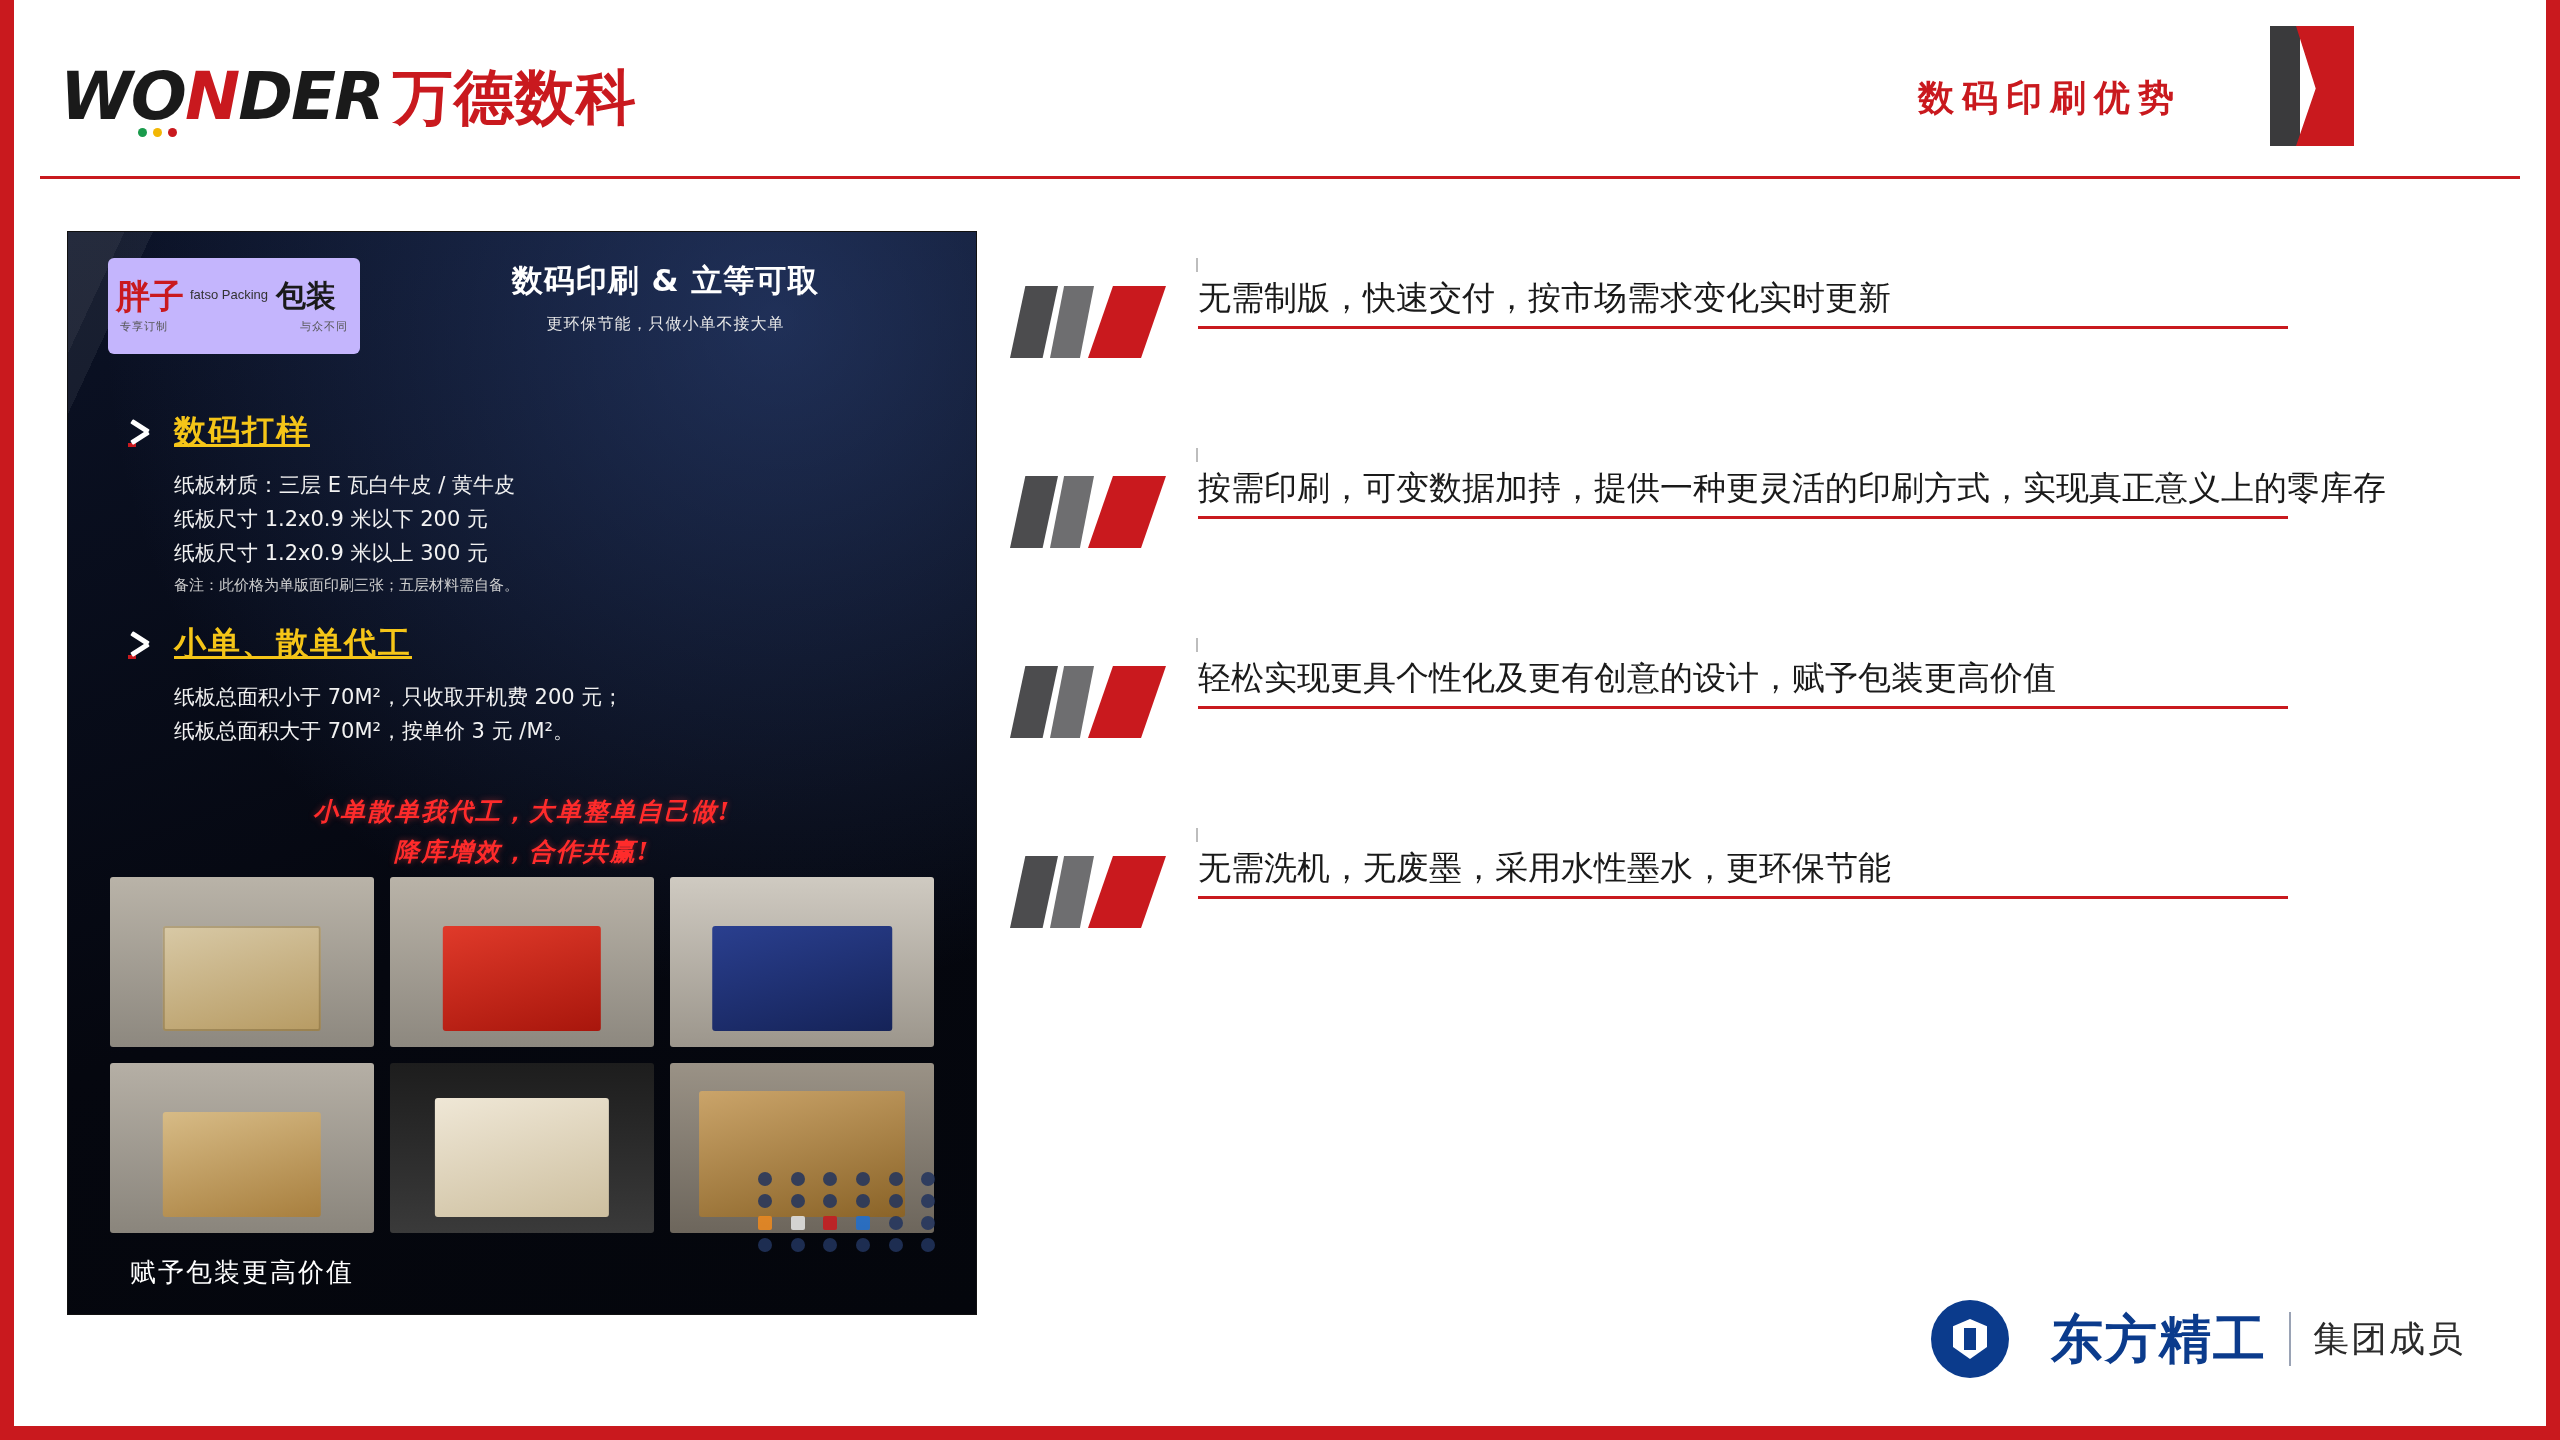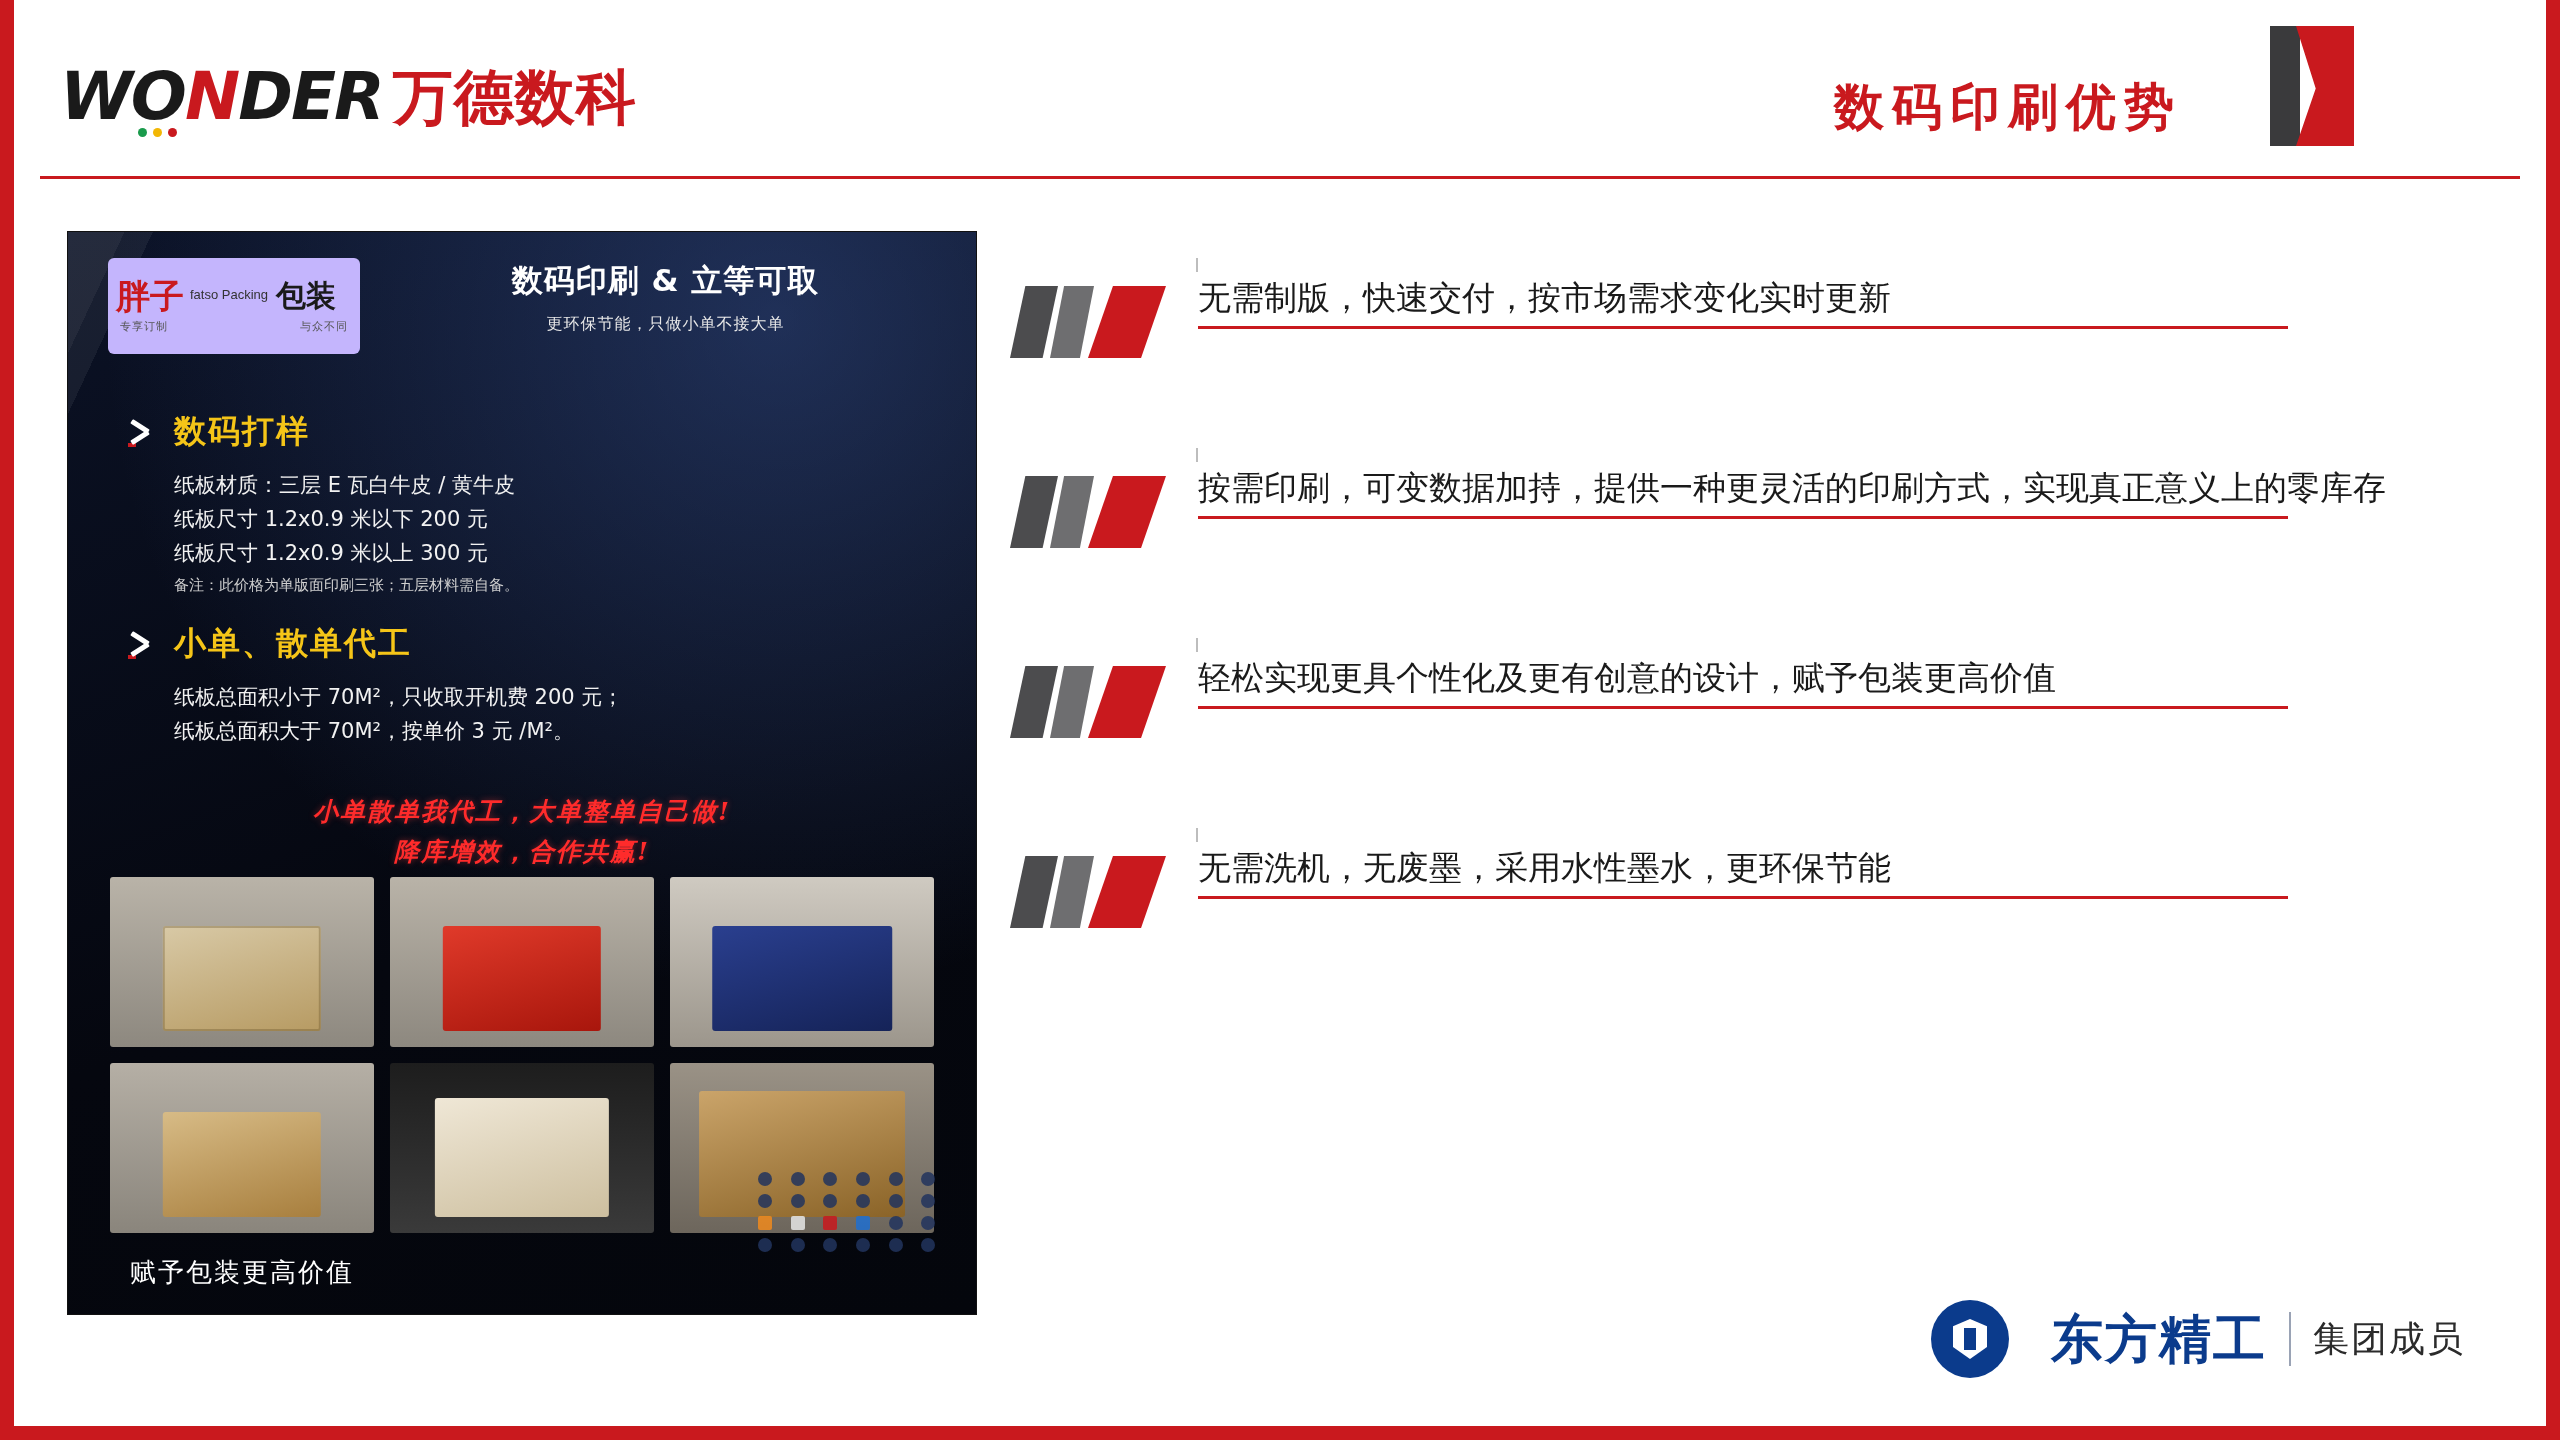--- a/index.html
+++ b/index.html
@@ -90,21 +90,21 @@
     border-radius: 50%;
   }
   .logo-dots i:nth-child(2) { background: #f2b705; }
   .logo-dots i:nth-child(3) { background: #c9191e; }
 
   .header-title {
     position: absolute;
     right: 190px;
     top: 58px;
     font-family: Liberation Sans, sans-serif;
-    font-size: 50px;
+    font-size: 36px;
     font-weight: 700;
     color: #c9191e;
     letter-spacing: 8px;
     white-space: nowrap;
     margin-left: 10px;
   }
   .header-rule {
     position: absolute;
     left: 40px;
     top: 160px;
@@ -231,20 +231,21 @@
   }
   .sec-title {
     display: flex;
     align-items: center;
     gap: 16px;
     font-family: "DejaVu Sans", sans-serif;
     font-size: 32px;
     font-weight: 800;
     color: #f5c518;
     letter-spacing: 2px;
+    text-decoration: underline;
   }
   .chev {
     display: inline-block;
     width: 30px; height: 30px;
     position: relative;
   }
   .chev::before, .chev::after {
     content: "";
     position: absolute;
     left: 2px;

